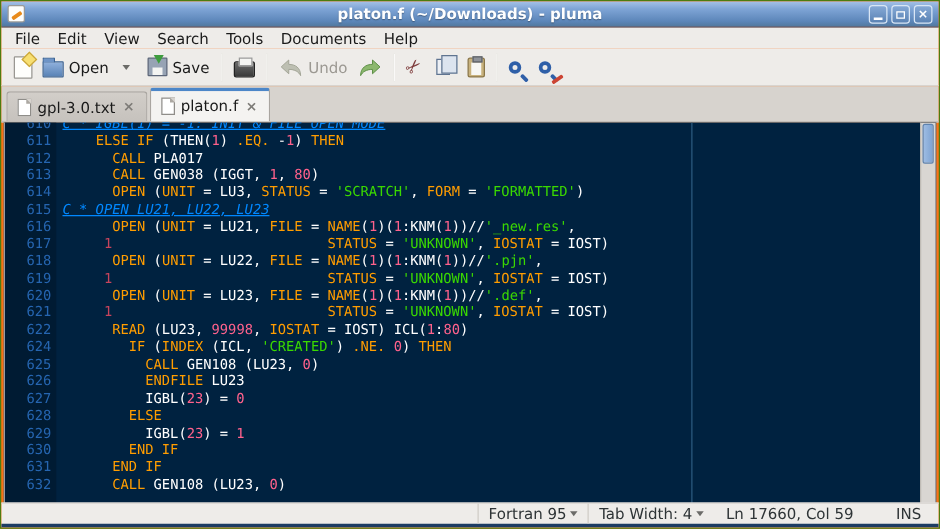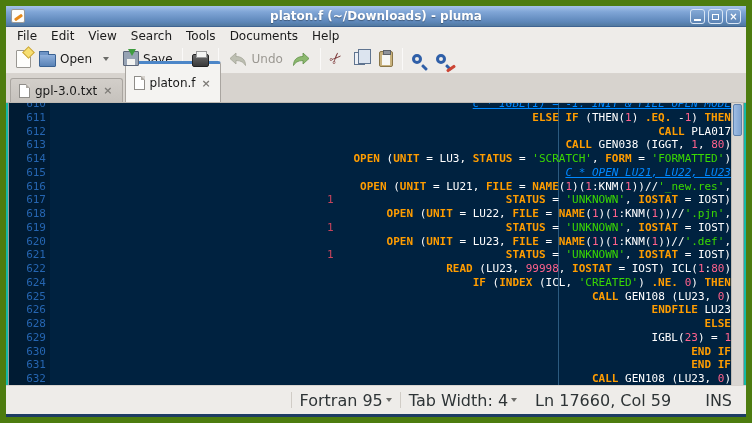--- a/index.html
+++ b/index.html
@@ -1,19 +1,19 @@
 <!DOCTYPE html>
 <html style="--editor_bg: #002240; --gutter_bg: #001B33; --line_numbers: #2565B0; --margin_line: #2B5A7F; --keyword: #FF9D00; --string: #3AD900; --number: #FF628C; --comment: #0088FF; --plain: #FFFFFF; --cont: #C7445C; --tab_accent: #4C86C8; --titlebar: #6F97C9;"><head>
 <meta charset="utf-8">
 <style>
   * { margin:0; padding:0; box-sizing:border-box; }
   html,body { width:752px; height:423px; font-family:"DejaVu Sans", sans-serif; }
   .window {
     position:relative; width:752px; height:423px;
-    border:6px solid #4d7c0f; background:#14b8a6; overflow:hidden;
+    border:1px solid #4d7c0f; background:#f97316; overflow:hidden;
   }
   
   .titlebar {
     height:21px; display:flex; align-items:center; position:relative;
     background:linear-gradient(to bottom, #A6C2E8 0%, #7FA5D6 30%, #5C86B9 80%, #52799F 100%);
     border-bottom:1px solid #3E6392;
   }
   .win-icon { width:14px; height:14px; margin-left:5px; position:relative; background:#FDFDFB; border:1px solid #9A9A98; border-radius:2px; }
   .win-icon::after { content:""; position:absolute; left:2px; top:6px; width:9px; height:3px; background:#E88A1A; transform:rotate(-35deg); border-radius:1px; }
   .title-text { position:absolute; left:0; right:0; text-align:center; color:#FFFFFF; font-weight:bold; font-size:12px; text-shadow:0 1px 1px rgba(0,0,0,.35); }
@@ -53,44 +53,44 @@
   .i-paste { width:14px; height:16px; background:#C8B27E; border:1px solid #8A7648; border-radius:2px; position:relative; }
   .i-paste::before { content:""; position:absolute; left:2px; top:3px; width:8px; height:10px; background:#F7F7F4; }
   .i-paste::after { content:""; position:absolute; left:3px; top:-2px; width:6px; height:3px; background:#8E9299; border:1px solid #5E6268; }
   .i-find { width:10px; height:10px; border:3px solid #2F5FA8; border-radius:50%; position:relative; }
   .i-find::after { content:""; position:absolute; width:3px; height:7px; background:#2F5FA8; left:8px; top:7px; transform:rotate(-45deg); border-radius:1px; }
   .i-replace { position:relative; }
   .i-replace .pencil { position:absolute; width:10px; height:3px; background:#CC4433; right:-6px; bottom:-4px; transform:rotate(-35deg); border-radius:1px; }
   
   .tabbar { height:29px; background:#D7D3CE; display:flex; align-items:flex-end; padding-left:4px; border-bottom:1px solid #BDB9B3; }
   .tab { display:flex; align-items:center; gap:5px; height:24px; padding:0 8px; border:1px solid #A9A5A0; border-bottom:none; border-radius:3px 3px 0 0; margin-right:2px; background:linear-gradient(to bottom,#D2CEC9,#C6C2BD); }
-  .tab.active { height:41px; background:#F4F3F1; border-top:3px solid #4C86C8; }
+  .tab.active { height:27px; background:#F4F3F1; border-top:3px solid #4C86C8; }
   .tab-label { font-size:12px; color:#1a1a1a; }
   .i-doc { width:11px; height:14px; background:#FFFFFF; border:1px solid #8F8D89; position:relative; }
   .i-doc::after { content:""; position:absolute; right:-1px; top:-1px; border-style:solid; border-width:0 4px 4px 0; border-color:transparent #D7D3CE #ACA8A2 transparent; }
   .tab-close { font-size:11px; color:#7D7B77; font-weight:bold; line-height:1; padding:0 1px; }
   
   .editor { position:absolute; left:2px; right:2px; top:97px; height:306px; background:var(--editor_bg); overflow:hidden; border-left:1px solid #9A9C9E; border-right:1px solid #9A9C9E; }
   .gutter-bg { position:absolute; left:0; top:0; bottom:0; width:41px; background:var(--gutter_bg); }
   .margin-line { position:absolute; left:549px; top:0; bottom:0; width:1px; background:var(--margin_line); }
   .code-scroll { position:absolute; left:0; top:-6px; right:12px; }
-  .row { display:flex; height:13.75px; line-height:13.75px; font-family:"DejaVu Sans Mono", monospace; font-size:11px; white-space:pre;justify-content:space-between; }
+  .row { display:flex; height:13.75px; line-height:13.75px; font-family:"DejaVu Sans Mono", monospace; font-size:11px; white-space:pre; }
   .lnwrap { width:41px; flex:none; display:flex; }
   .ln { width:37px; text-align:right; color:var(--line_numbers); flex:none; }
   .cl { padding-left:5px; color:var(--plain); }
-  .tk-k { color:var(--keyword); font-weight:bold; }
+  .tk-k { color:var(--keyword); font-weight:normal; }
   .tk-s { color:var(--string); }
   .tk-n { color:var(--number); }
   .tk-c { color:var(--comment); font-style:italic;text-decoration:underline; }
   .tk-x { color:var(--cont); }
   .tk-t { color:var(--plain); }
   .scrollbar { position:absolute; right:0; top:0; bottom:0; width:12px; background:#D9D6D2; border-left:1px solid #BFBBB5; }
   .thumb { position:absolute; left:1px; right:1px; top:1px; height:32px; background:linear-gradient(to right,#9DBCE3,#7FA3D2); border:1px solid #5E82AE; border-radius:2px; }
   
-  .statusbar { position:absolute; left:0; right:0; bottom:0; height:32px; background:#EEECE9; border-top:1px solid #D8D4CF; border-bottom:3px solid #1D3C63; display:flex; align-items:center; justify-content:flex-end; font-size:16px; color:#2E3436; }
+  .statusbar { position:absolute; left:0; right:0; bottom:0; height:20px; background:#EEECE9; border-top:1px solid #D8D4CF; border-bottom:3px solid #1D3C63; display:flex; align-items:center; justify-content:flex-end; font-size:12px; color:#2E3436; }
   .sb-cell { display:flex; align-items:center; height:16px; padding:0 8px; border-left:1px solid #D0CCC6; }
   .sb-plain { padding:0 10px; }
   .sb-ins { padding:0 14px 0 24px; }
 </style>
 </head>
 <body>
 
 <div class="window">
 
   <div class="titlebar">
@@ -196,20 +196,21 @@
         <div class="row"><div class="lnwrap"><div class="ln">616</div></div><div class="cl"><span class="tk-t">      </span><span class="tk-k">OPEN</span><span class="tk-t"> (</span><span class="tk-k">UNIT</span><span class="tk-t"> = LU21, </span><span class="tk-k">FILE</span><span class="tk-t"> = </span><span class="tk-k">NAME</span><span class="tk-t">(</span><span class="tk-n">1</span><span class="tk-t">)(</span><span class="tk-n">1</span><span class="tk-t">:KNM(</span><span class="tk-n">1</span><span class="tk-t">))//</span><span class="tk-s">'_new.res'</span><span class="tk-t">,</span></div></div>
         <div class="row"><div class="lnwrap"><div class="ln">617</div></div><div class="cl"><span class="tk-t">     </span><span class="tk-x">1</span><span class="tk-t">                          </span><span class="tk-k">STATUS</span><span class="tk-t"> = </span><span class="tk-s">'UNKNOWN'</span><span class="tk-t">, </span><span class="tk-k">IOSTAT</span><span class="tk-t"> = IOST)</span></div></div>
         <div class="row"><div class="lnwrap"><div class="ln">618</div></div><div class="cl"><span class="tk-t">      </span><span class="tk-k">OPEN</span><span class="tk-t"> (</span><span class="tk-k">UNIT</span><span class="tk-t"> = LU22, </span><span class="tk-k">FILE</span><span class="tk-t"> = </span><span class="tk-k">NAME</span><span class="tk-t">(</span><span class="tk-n">1</span><span class="tk-t">)(</span><span class="tk-n">1</span><span class="tk-t">:KNM(</span><span class="tk-n">1</span><span class="tk-t">))//</span><span class="tk-s">'.pjn'</span><span class="tk-t">,</span></div></div>
         <div class="row"><div class="lnwrap"><div class="ln">619</div></div><div class="cl"><span class="tk-t">     </span><span class="tk-x">1</span><span class="tk-t">                          </span><span class="tk-k">STATUS</span><span class="tk-t"> = </span><span class="tk-s">'UNKNOWN'</span><span class="tk-t">, </span><span class="tk-k">IOSTAT</span><span class="tk-t"> = IOST)</span></div></div>
         <div class="row"><div class="lnwrap"><div class="ln">620</div></div><div class="cl"><span class="tk-t">      </span><span class="tk-k">OPEN</span><span class="tk-t"> (</span><span class="tk-k">UNIT</span><span class="tk-t"> = LU23, </span><span class="tk-k">FILE</span><span class="tk-t"> = </span><span class="tk-k">NAME</span><span class="tk-t">(</span><span class="tk-n">1</span><span class="tk-t">)(</span><span class="tk-n">1</span><span class="tk-t">:KNM(</span><span class="tk-n">1</span><span class="tk-t">))//</span><span class="tk-s">'.def'</span><span class="tk-t">,</span></div></div>
         <div class="row"><div class="lnwrap"><div class="ln">621</div></div><div class="cl"><span class="tk-t">     </span><span class="tk-x">1</span><span class="tk-t">                          </span><span class="tk-k">STATUS</span><span class="tk-t"> = </span><span class="tk-s">'UNKNOWN'</span><span class="tk-t">, </span><span class="tk-k">IOSTAT</span><span class="tk-t"> = IOST)</span></div></div>
         <div class="row"><div class="lnwrap"><div class="ln">622</div></div><div class="cl"><span class="tk-t">      </span><span class="tk-k">READ</span><span class="tk-t"> (LU23, </span><span class="tk-n">99998</span><span class="tk-t">, </span><span class="tk-k">IOSTAT</span><span class="tk-t"> = IOST) ICL(</span><span class="tk-n">1</span><span class="tk-t">:</span><span class="tk-n">80</span><span class="tk-t">)</span></div></div>
         <div class="row"><div class="lnwrap"><div class="ln">624</div></div><div class="cl"><span class="tk-t">        </span><span class="tk-k">IF</span><span class="tk-t"> (</span><span class="tk-k">INDEX</span><span class="tk-t"> (ICL, </span><span class="tk-s">'CREATED'</span><span class="tk-t">) </span><span class="tk-k">.NE.</span><span class="tk-t"> </span><span class="tk-n">0</span><span class="tk-t">) </span><span class="tk-k">THEN</span></div></div>
         <div class="row"><div class="lnwrap"><div class="ln">625</div></div><div class="cl"><span class="tk-t">          </span><span class="tk-k">CALL</span><span class="tk-t"> GEN108 (LU23, </span><span class="tk-n">0</span><span class="tk-t">)</span></div></div>
         <div class="row"><div class="lnwrap"><div class="ln">626</div></div><div class="cl"><span class="tk-t">          </span><span class="tk-k">ENDFILE</span><span class="tk-t"> LU23</span></div></div>
+        <div class="row"><div class="lnwrap"><div class="ln">627</div></div><div class="cl"><span class="tk-t">          IGBL(</span><span class="tk-n">23</span><span class="tk-t">) = </span><span class="tk-n">0</span></div></div>
         <div class="row"><div class="lnwrap"><div class="ln">628</div></div><div class="cl"><span class="tk-t">        </span><span class="tk-k">ELSE</span></div></div>
         <div class="row"><div class="lnwrap"><div class="ln">629</div></div><div class="cl"><span class="tk-t">          IGBL(</span><span class="tk-n">23</span><span class="tk-t">) = </span><span class="tk-n">1</span></div></div>
         <div class="row"><div class="lnwrap"><div class="ln">630</div></div><div class="cl"><span class="tk-t">        </span><span class="tk-k">END IF</span></div></div>
         <div class="row"><div class="lnwrap"><div class="ln">631</div></div><div class="cl"><span class="tk-t">      </span><span class="tk-k">END IF</span></div></div>
         <div class="row"><div class="lnwrap"><div class="ln">632</div></div><div class="cl"><span class="tk-t">      </span><span class="tk-k">CALL</span><span class="tk-t"> GEN108 (LU23, </span><span class="tk-n">0</span><span class="tk-t">)</span></div></div>
       </div>
     <div class="scrollbar">
       <div class="thumb"></div>
     </div>
   </div>

